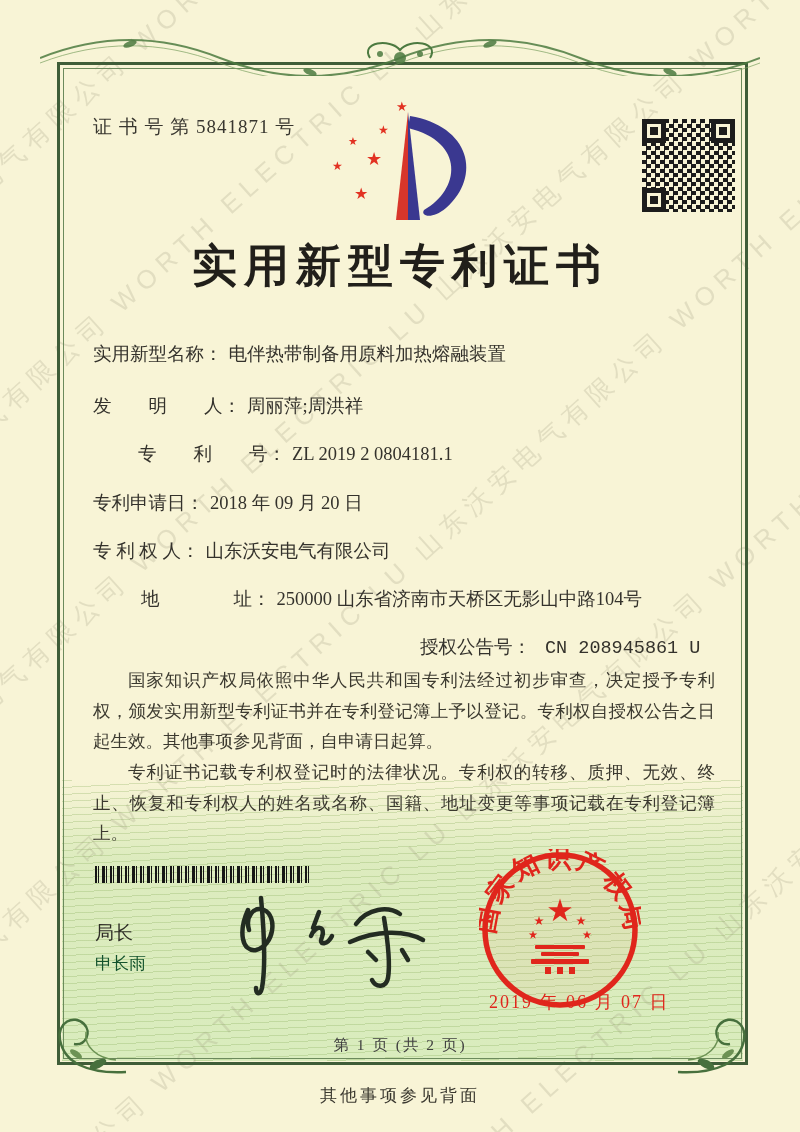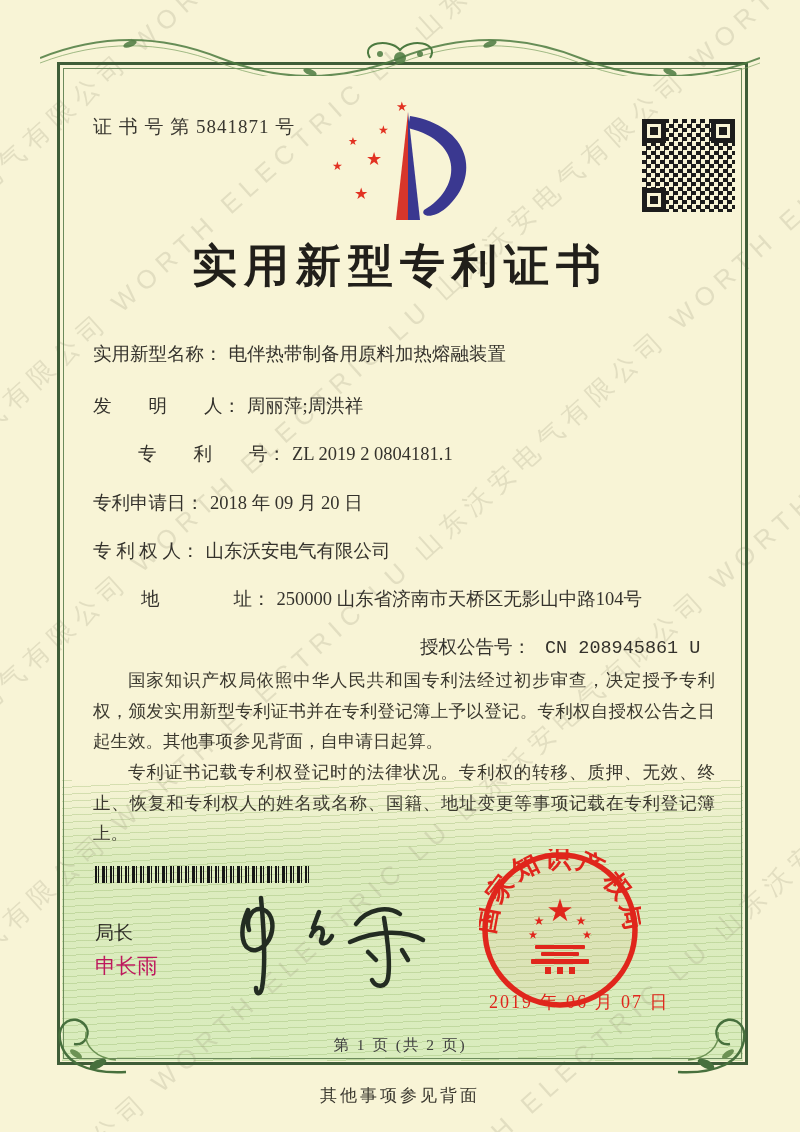--- a/index.html
+++ b/index.html
@@ -71,21 +71,21 @@
   .p0{top:665px;} .p1{top:757px;}
   .barcode{
     position:absolute; left:95px; top:866px; width:214px; height:17px;
     background:repeating-linear-gradient(90deg,
       #161616 0 2px, rgba(0,0,0,0) 2px 3px,
       #161616 3px 4px, rgba(0,0,0,0) 4px 7px,
       #161616 7px 10px, rgba(0,0,0,0) 10px 11px,
       #161616 11px 12px, rgba(0,0,0,0) 12px 15px);
   }
   .signer-title{position:absolute; left:95px; top:920px; font-size:19px; color:#2e2c26;text-align:center;}
-  .signer-name{position:absolute; left:95px; top:952px; font-size:21px; color:#be185d;}
+  .signer-name{position:absolute; left:95px; top:952px; font-size:17px; color:#14532d;}
   .sig{position:absolute; left:218px; top:880px;}
   .seal{position:absolute; left:479px; top:849px;}
   .seal-date{
     position:absolute; left:489px; top:990px; font-size:18px; letter-spacing:2px;
     color:#e0261c; white-space:nowrap;
   }
   .pageno{position:absolute; left:0; width:100%; top:1035px; text-align:center; font-size:15.5px; color:#404040; letter-spacing:2px;}
   .backnote{position:absolute; left:0; width:100%; top:1084px; text-align:center; font-size:17px; color:#3a382f; letter-spacing:3px;}
 </style>
 </head>

